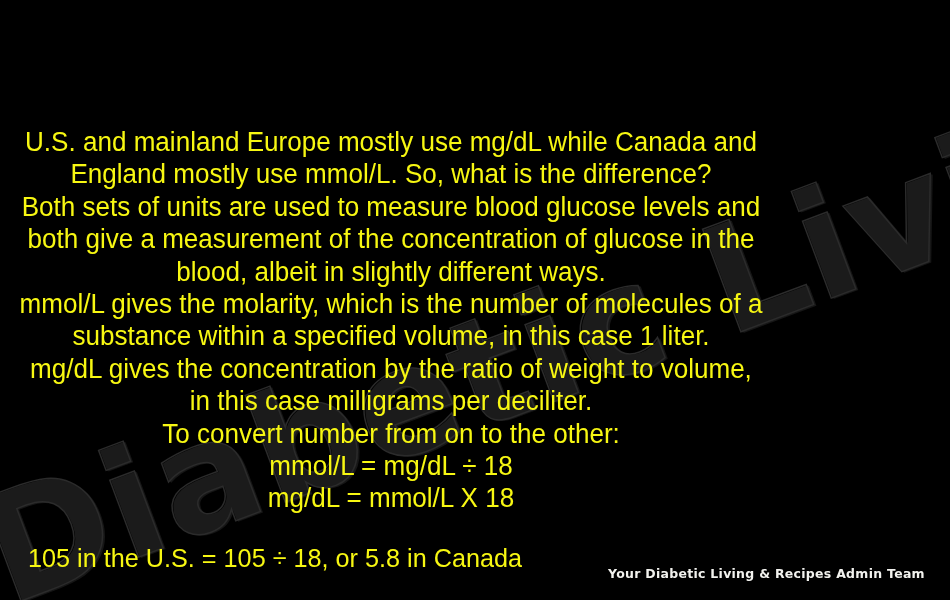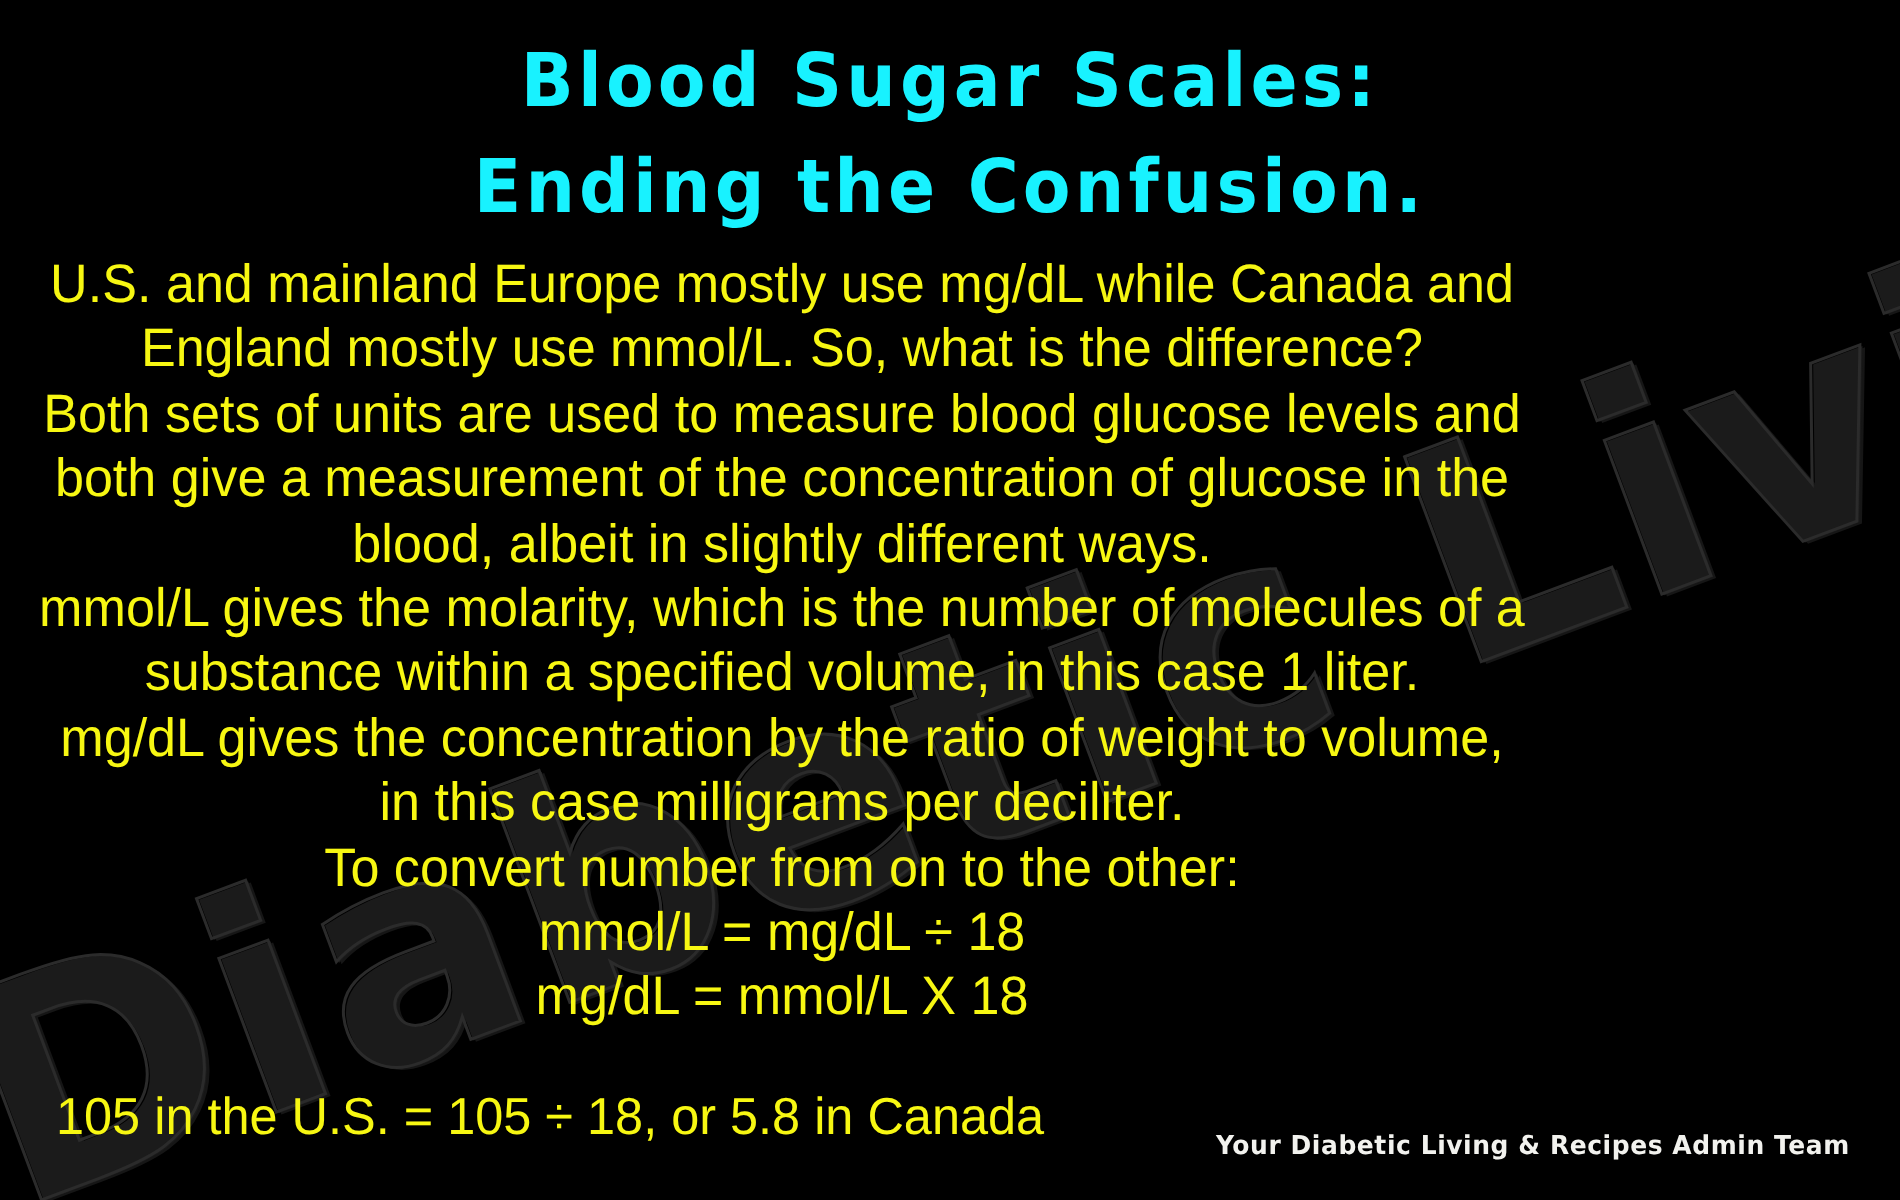--- a/index.html
+++ b/index.html
@@ -120,24 +120,20 @@
 </style>
 </head>
 <body>
 
 <div id="canvas">
 
   <div id="watermark-layer">
     <div class="wm-text" id="wm-main">Diabetic Living &amp; Recipes</div>
   </div>
 
-  <div id="title-block">
-    <span class="title-line">Blood Sugar Scales:</span>
-    <span class="title-line">Ending the Confusion.</span>
-  </div>
 
   <div id="body-block">
     <span class="body-line">U.S. and mainland Europe mostly use mg/dL while Canada and</span>
     <span class="body-line">England mostly use mmol/L. So, what is the difference?</span>
     <span class="body-line">Both sets of units are used to measure blood glucose levels and</span>
     <span class="body-line">both give a measurement of the concentration of glucose in the</span>
     <span class="body-line">blood, albeit in slightly different ways.</span>
     <span class="body-line">mmol/L gives the molarity, which is the number of molecules of a</span>
     <span class="body-line">substance within a specified volume, in this case 1 liter.</span>
     <span class="body-line">mg/dL gives the concentration by the ratio of weight to volume,</span>

